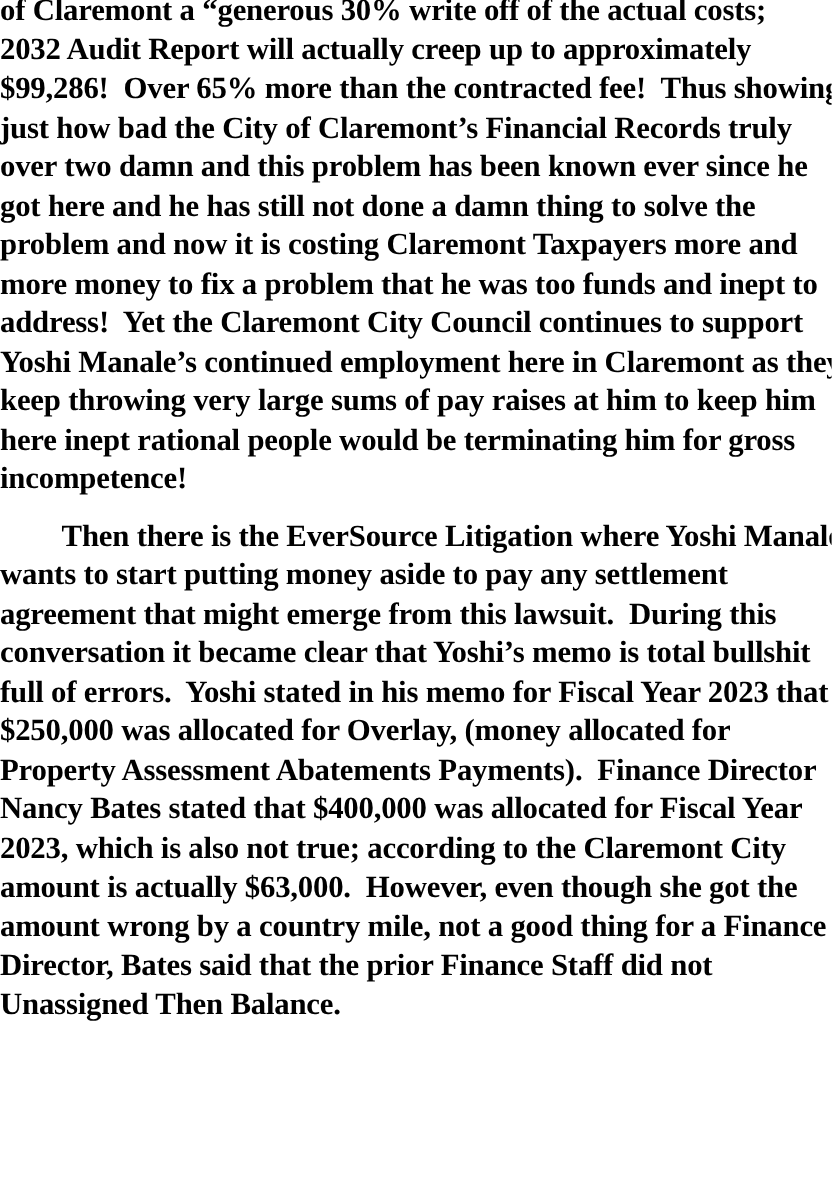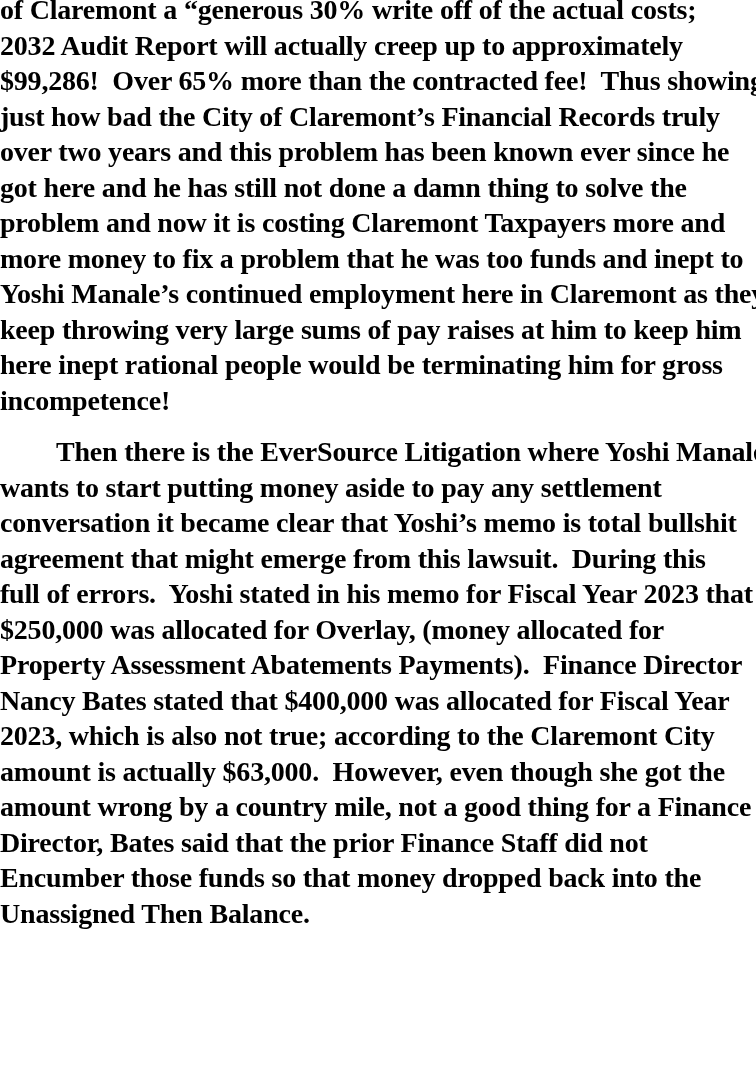--- a/index.html
+++ b/index.html
@@ -37,40 +37,40 @@
 </head>
 <body>
 
 <div class="page">
 
   <div class="paragraph first">
     <div class="line">of Claremont a “generous 30% write off of the actual costs;</div>
     <div class="line">2032 Audit Report will actually creep up to approximately</div>
     <div class="line">$99,286!  Over 65% more than the contracted fee!  Thus showing</div>
     <div class="line">just how bad the City of Claremont’s Financial Records truly</div>
-    <div class="line">over two years and this problem has been known ever since he</div>
+    <div class="line">over two damn and this problem has been known ever since he</div>
     <div class="line">got here and he has still not done a damn thing to solve the</div>
     <div class="line">problem and now it is costing Claremont Taxpayers more and</div>
     <div class="line">more money to fix a problem that he was too funds and inept to</div>
+    <div class="line">address!  Yet the Claremont City Council continues to support</div>
     <div class="line">Yoshi Manale’s continued employment here in Claremont as they</div>
     <div class="line">keep throwing very large sums of pay raises at him to keep him</div>
     <div class="line">here inept rational people would be terminating him for gross</div>
     <div class="line">incompetence!</div>
   </div>
 
   <div class="paragraph second">
     <div class="line indent">Then there is the EverSource Litigation where Yoshi Manale</div>
     <div class="line">wants to start putting money aside to pay any settlement</div>
+    <div class="line">agreement that might emerge from this lawsuit.  During this</div>
     <div class="line">conversation it became clear that Yoshi’s memo is total bullshit</div>
-    <div class="line">agreement that might emerge from this lawsuit.  During this</div>
     <div class="line">full of errors.  Yoshi stated in his memo for Fiscal Year 2023 that</div>
     <div class="line">$250,000 was allocated for Overlay, (money allocated for</div>
     <div class="line">Property Assessment Abatements Payments).  Finance Director</div>
     <div class="line">Nancy Bates stated that $400,000 was allocated for Fiscal Year</div>
     <div class="line">2023, which is also not true; according to the Claremont City</div>
     <div class="line">amount is actually $63,000.  However, even though she got the</div>
     <div class="line">amount wrong by a country mile, not a good thing for a Finance</div>
     <div class="line">Director, Bates said that the prior Finance Staff did not</div>
-    <div class="line">Encumber those funds so that money dropped back into the</div>
     <div class="line">Unassigned Then Balance.</div>
   </div>
 
 </div>
 
 </body></html>

